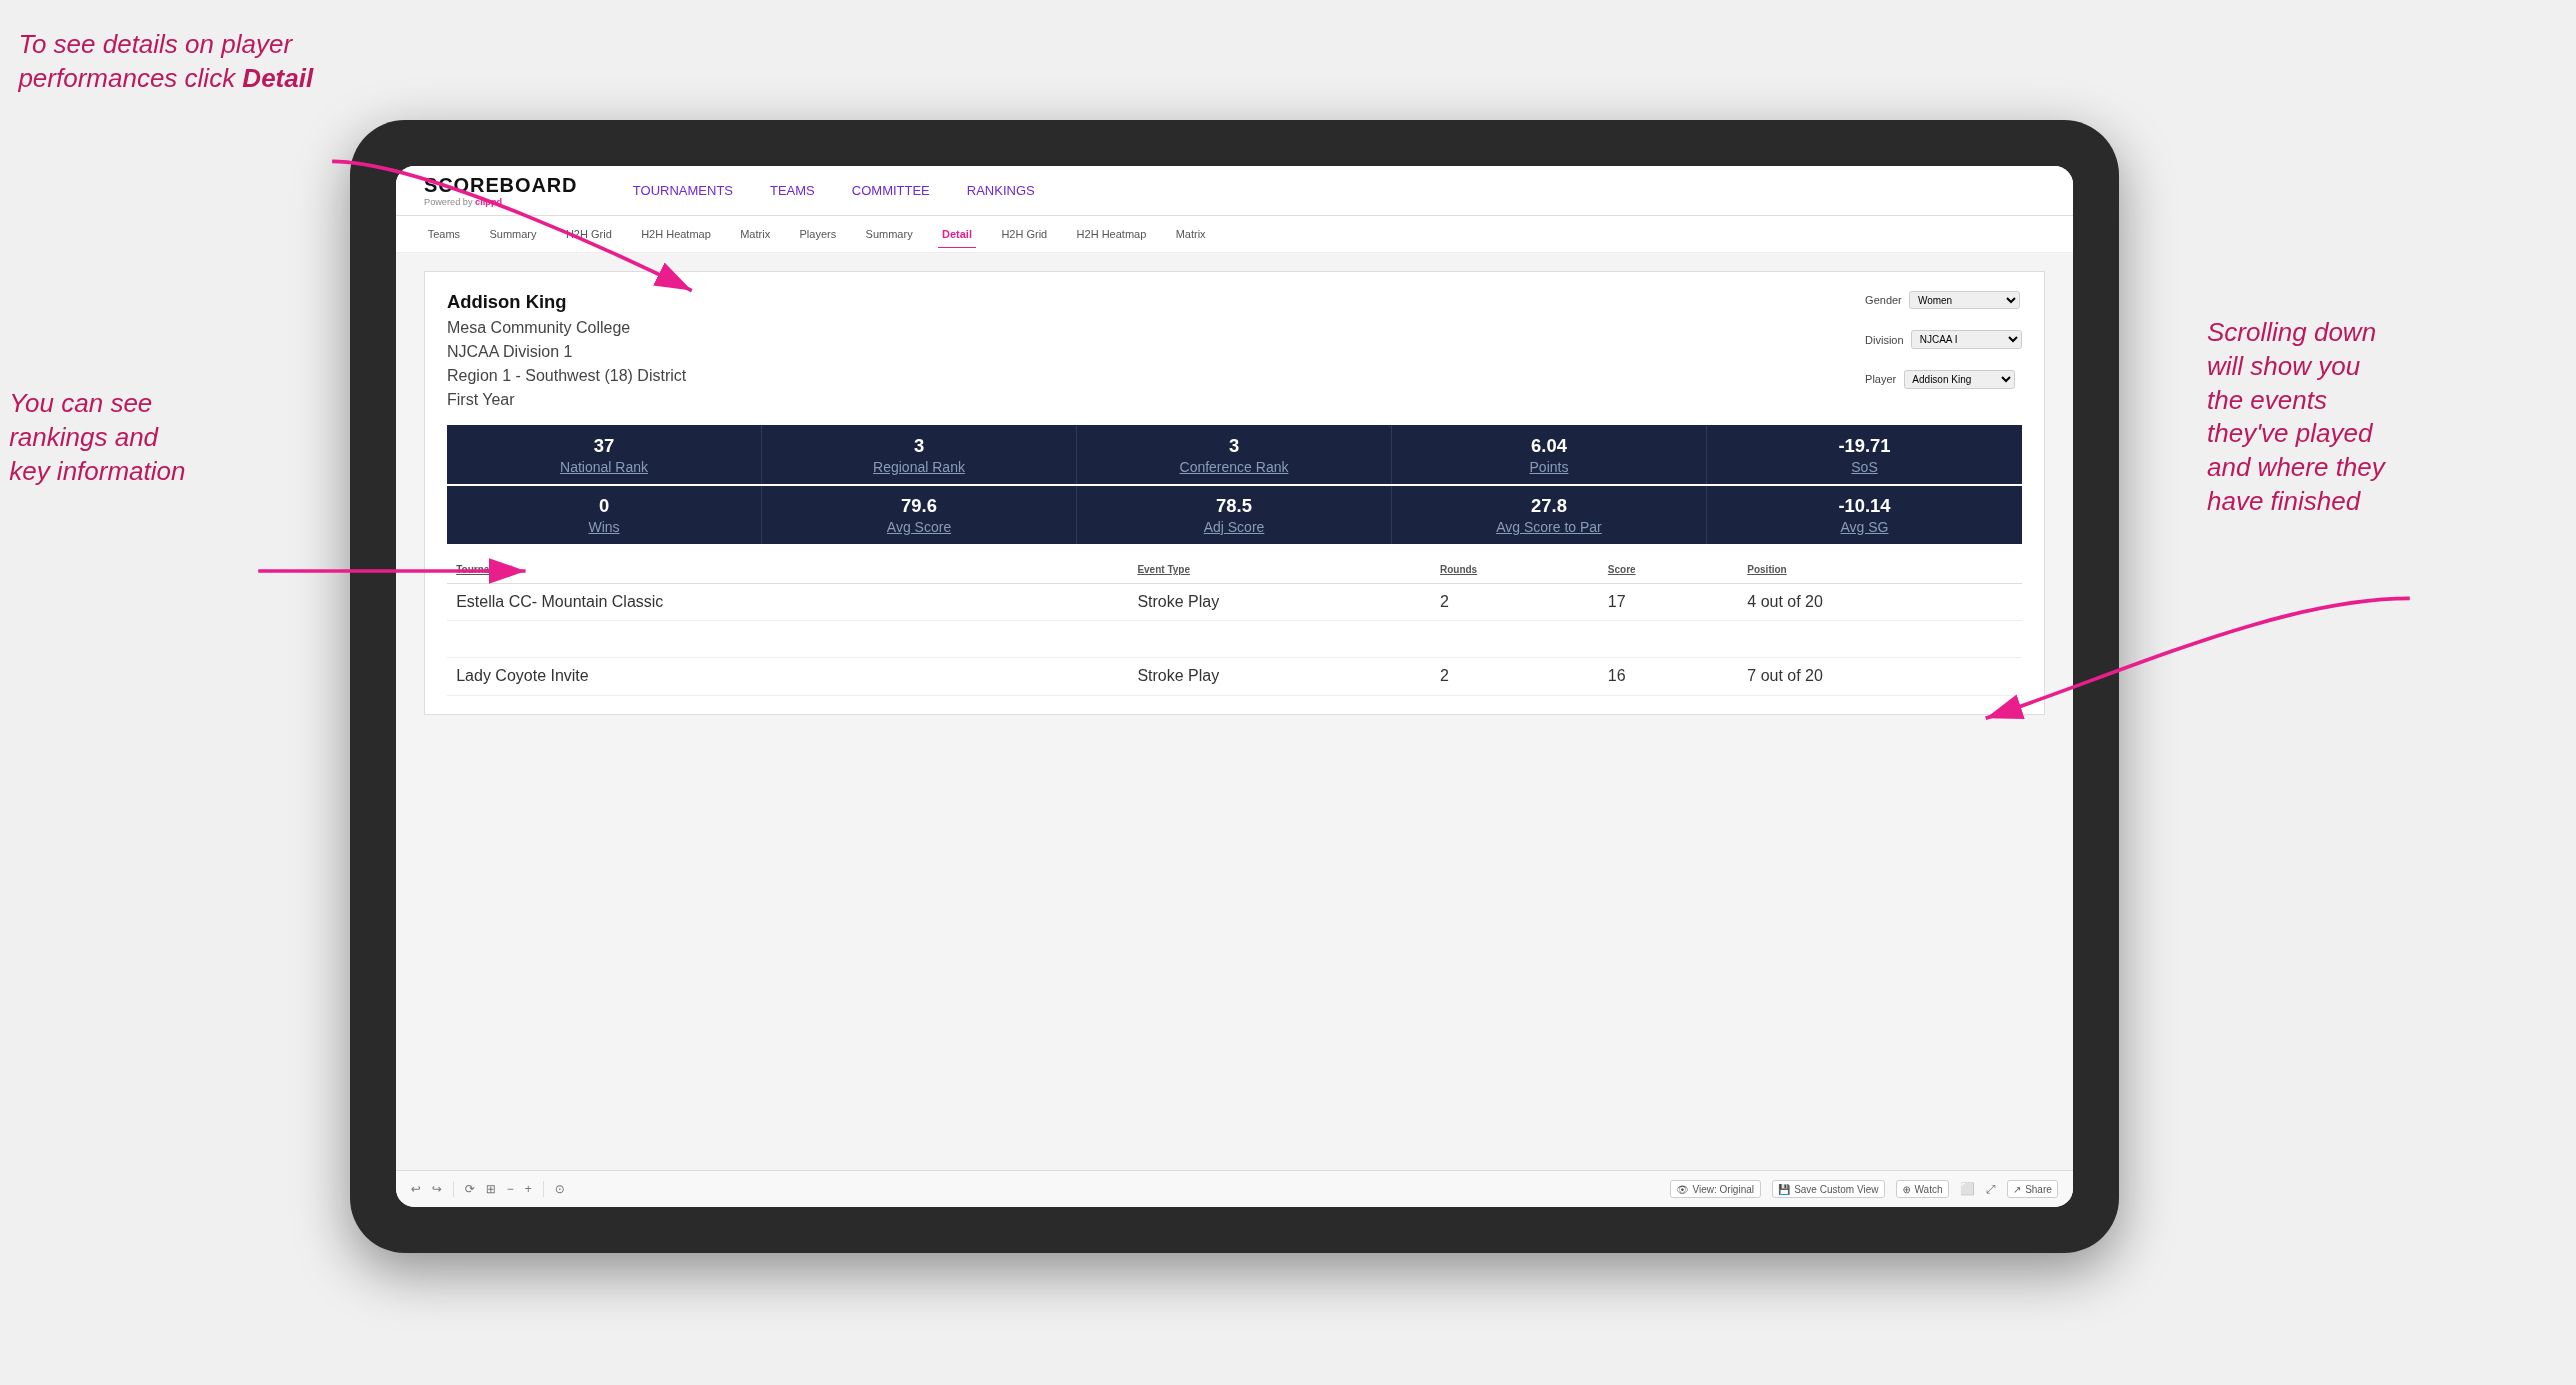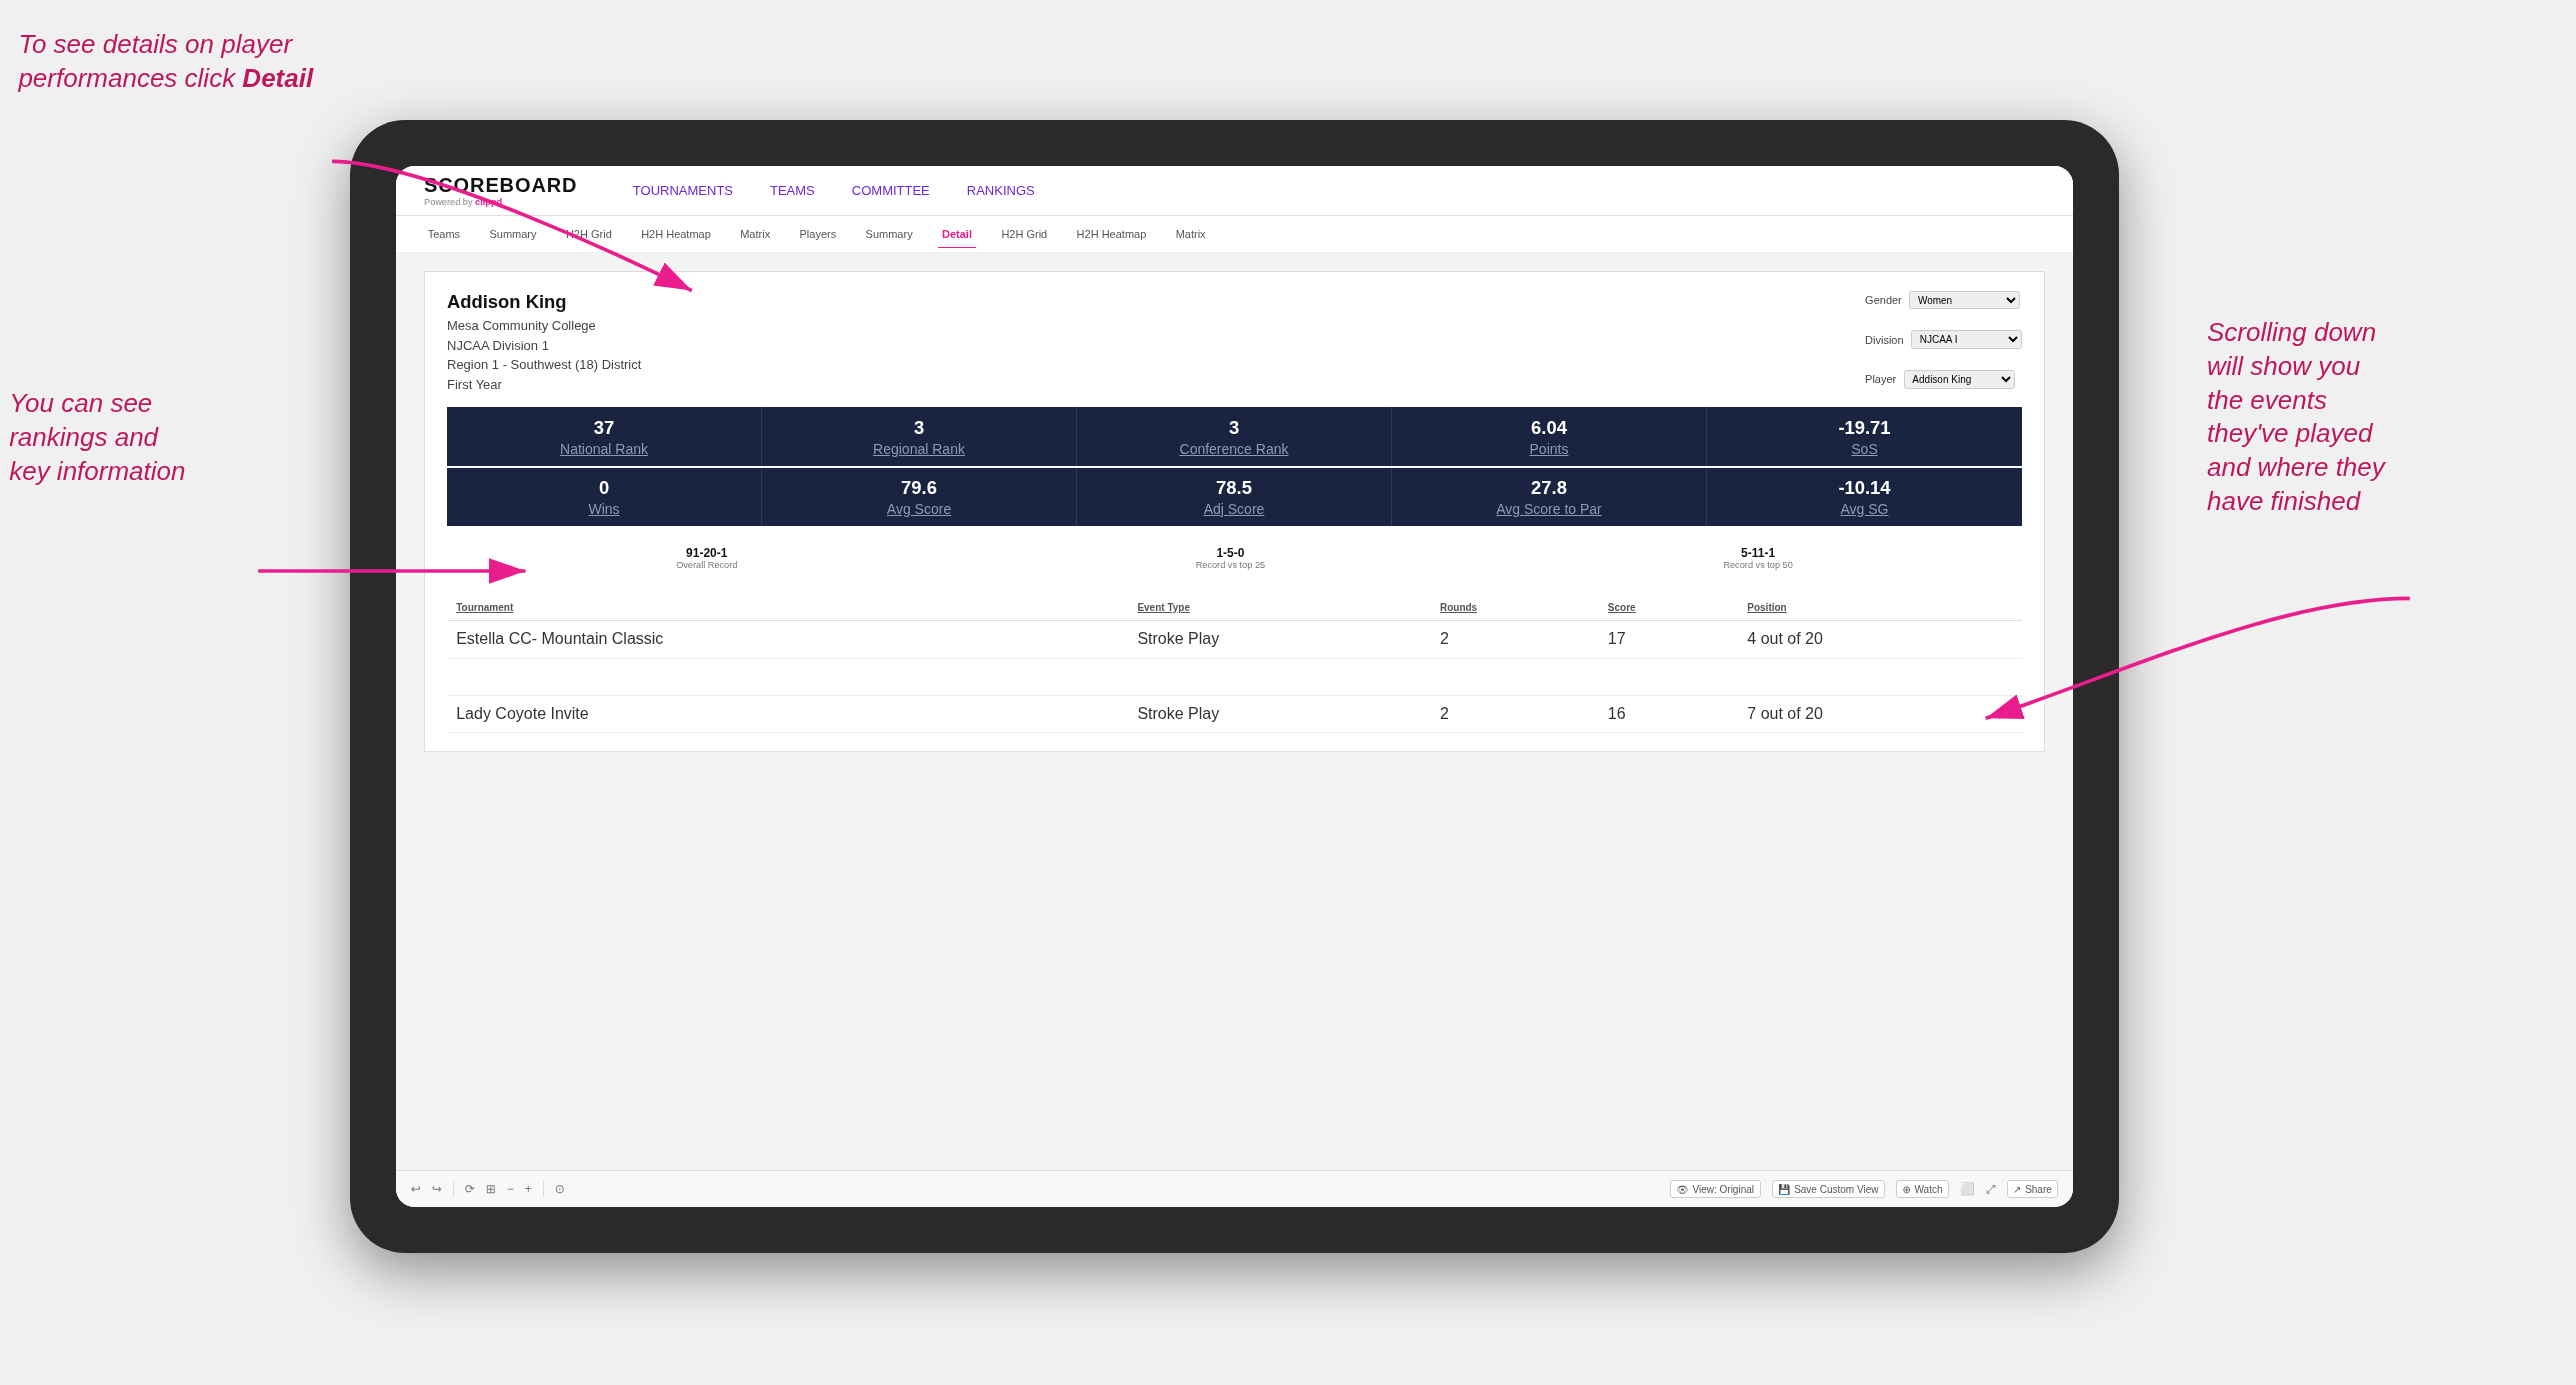--- a/index.html
+++ b/index.html
@@ -148,21 +148,21 @@
       justify-content: space-between;
       margin-bottom: 13px;
     }
     .player-info h2 {
       font-size: 18.4px;
       font-weight: bold;
       color: #111;
       margin-bottom: 3.7px;
     }
     .player-info p {
-      font-size: 13px;
+      font-size: 16px;
       color: #444;
       line-height: 1.5;
     }
 
     .player-filters {
       display: flex;
       flex-direction: column;
       gap: 21px;
     }
     .filter-row {
@@ -399,34 +399,20 @@
           <div class="stat-cell">
             <span class="stat-value">27.8</span>
             <span class="stat-label">Avg Score to Par</span>
           </div>
           <div class="stat-cell">
             <span class="stat-value">-10.14</span>
             <span class="stat-label">Avg SG</span>
           </div>
         </div>
 
-        <div class="records-row">
-          <div class="record-item">
-            <span class="record-value">91-20-1</span>
-            <span class="record-label">Overall Record</span>
-          </div>
-          <div class="record-item">
-            <span class="record-value">1-5-0</span>
-            <span class="record-label">Record vs top 25</span>
-          </div>
-          <div class="record-item">
-            <span class="record-value">5-11-1</span>
-            <span class="record-label">Record vs top 50</span>
-          </div>
-        </div>
 
         <table class="tournament-table">
           <thead>
             <tr>
               <th>Tournament</th>
               <th>Event Type</th>
               <th>Rounds</th>
               <th>Score</th>
               <th>Position</th>
             </tr>

